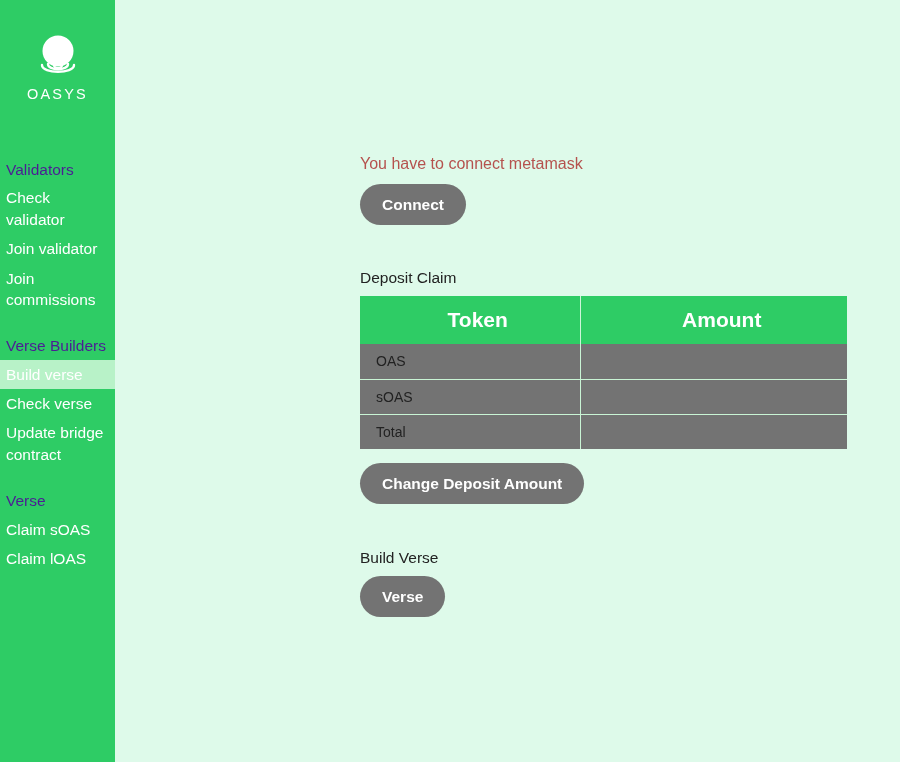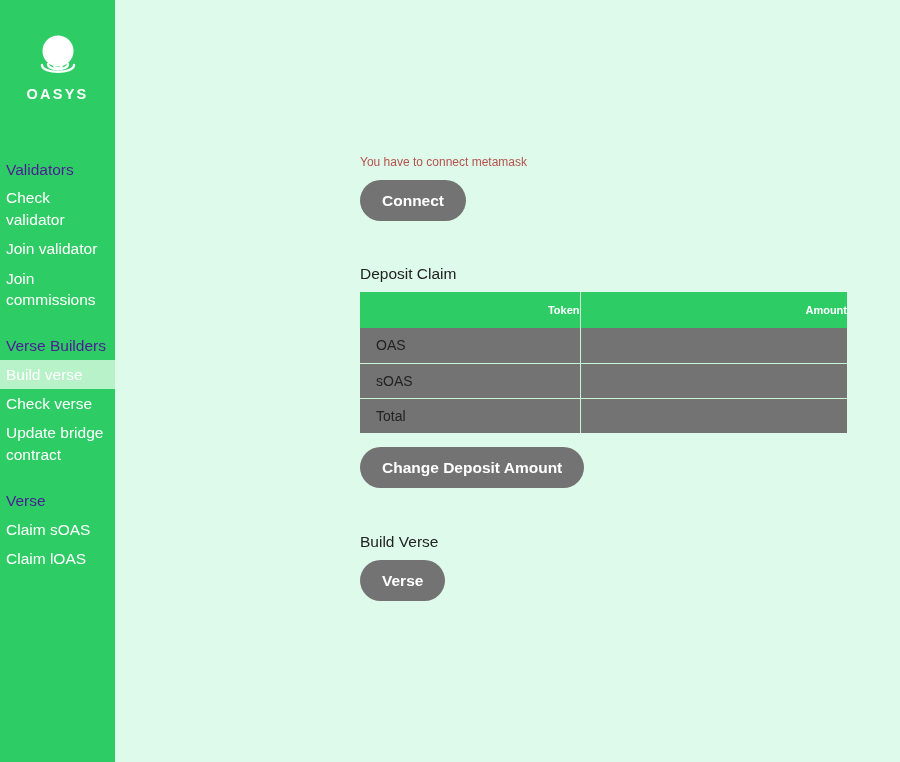--- a/index.html
+++ b/index.html
@@ -41,21 +41,21 @@
     height: 52px;
     position: relative;
   }
 
   .logo-text {
     margin-top: 4px;
     font-size: 14.5px;
     letter-spacing: 2.2px;
     color: #ffffff;
     font-family: "Liberation Sans", sans-serif;
-    font-weight: 700;
+    font-weight: 400;
   }
 
   .nav-section {
     margin-bottom: 2px;
   }
 
   .nav-header {
     color: #4c1d95;
     font-size: 15.5px;
     line-height: 1.38;
@@ -89,21 +89,21 @@
 
   .content {
     position: absolute;
     left: 245px;
     top: 155px;
     width: 492px;
   }
 
   .warn-text {
     color: #b5524e;
-    font-size: 12px;
+    font-size: 16px;
     margin-bottom: 11px;
   }
 
   .btn {
     display: inline-flex;
     align-items: center;
     justify-content: center;
     background: #737373;
     color: #ffffff;
     border: none;
@@ -133,22 +133,22 @@
   table.deposit {
     border-collapse: collapse;
     width: 487px;
     table-layout: fixed;
   }
 
   table.deposit thead th {
     background: #2ecc65;
     color: #ffffff;
     font-weight: bold;
-    font-size: 11px;
-    text-align: right;
+    font-size: 21px;
+    text-align: center;
     padding: 12px 0 12px 16px;
     border-right: 1px solid #cdf5d9;
   }
 
   table.deposit thead th:last-child { border-right: none; }
 
   table.deposit tbody td {
     background: #737373;
     font-size: 14px;
     color: #222;

